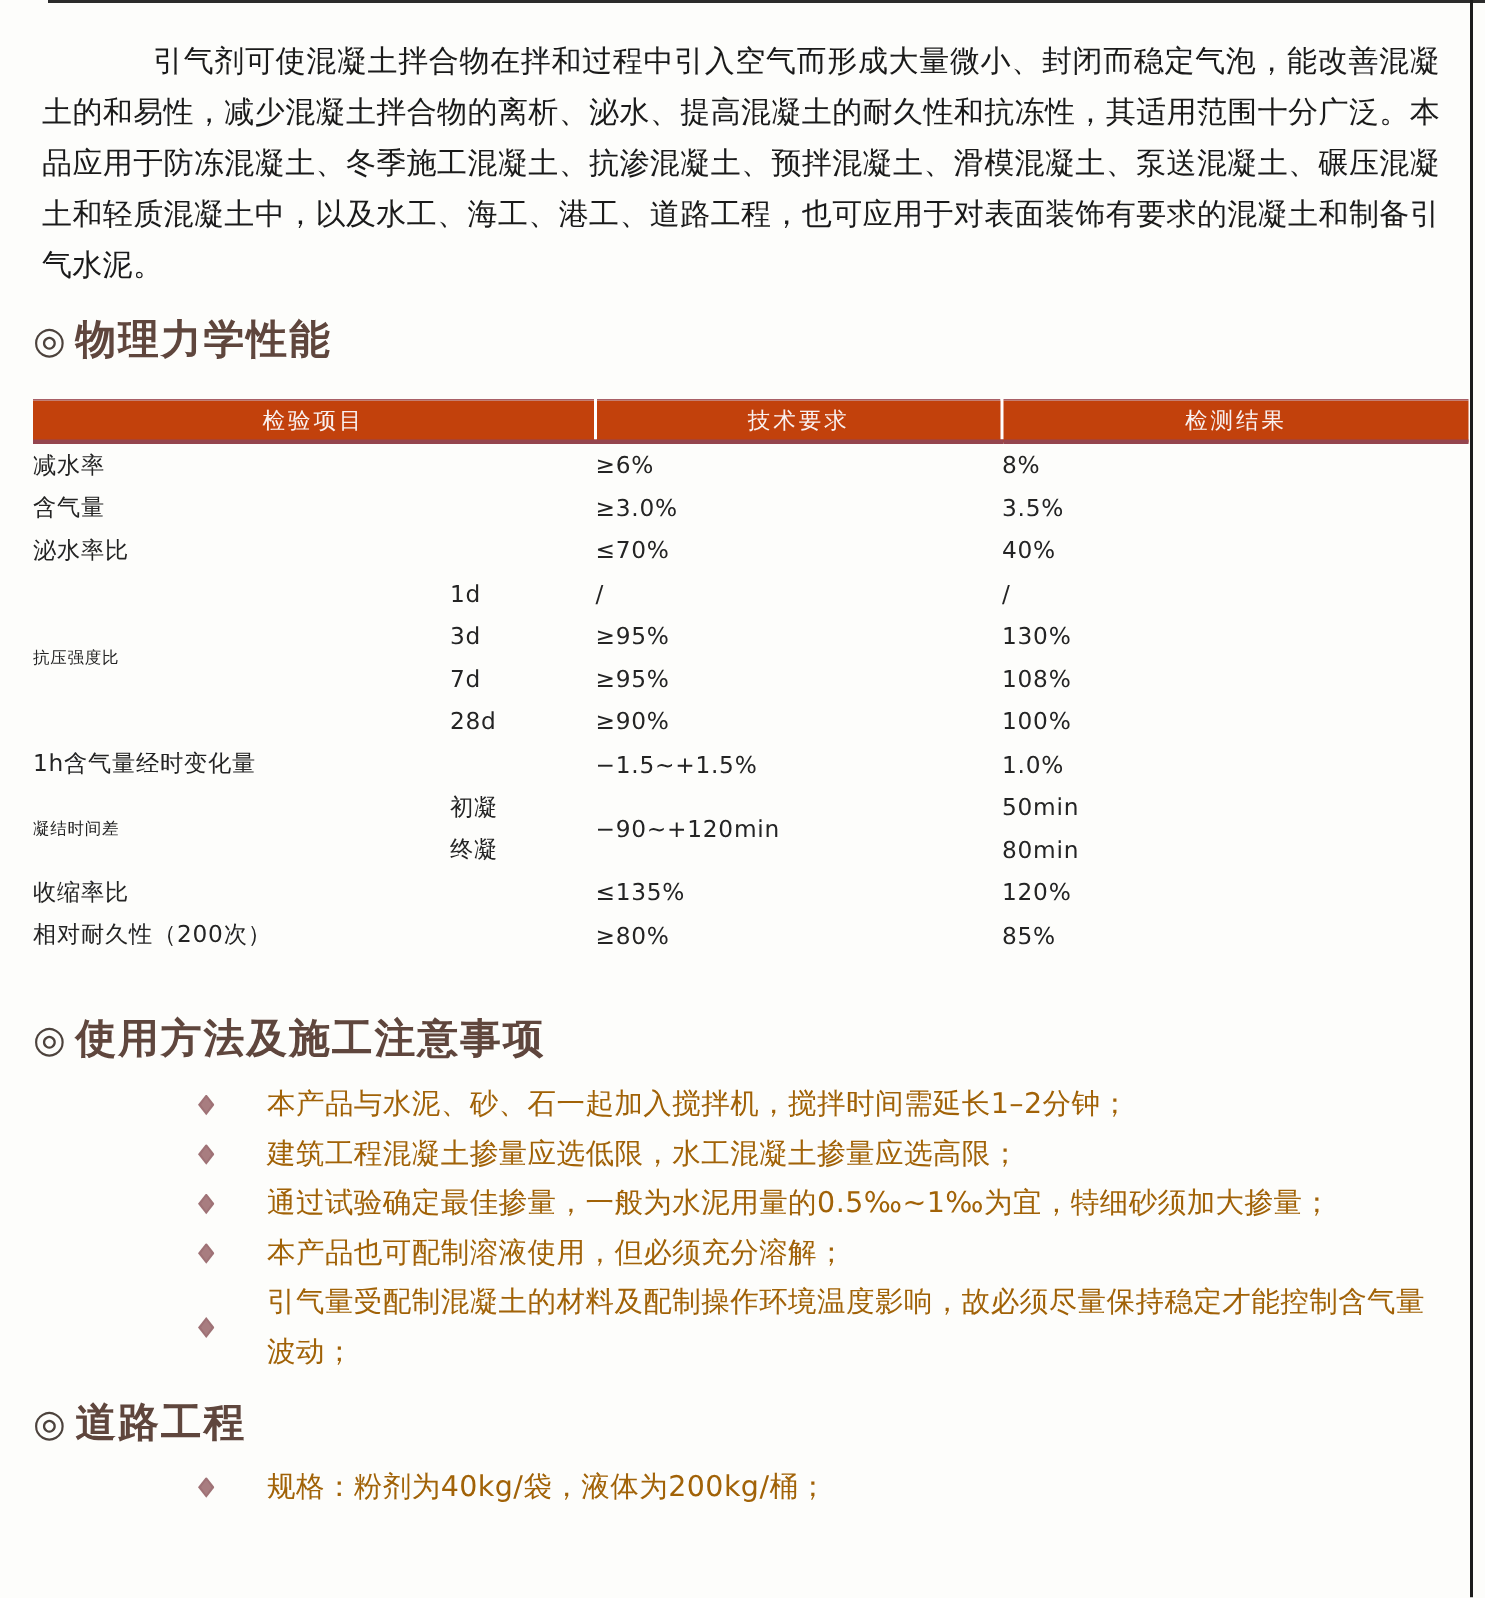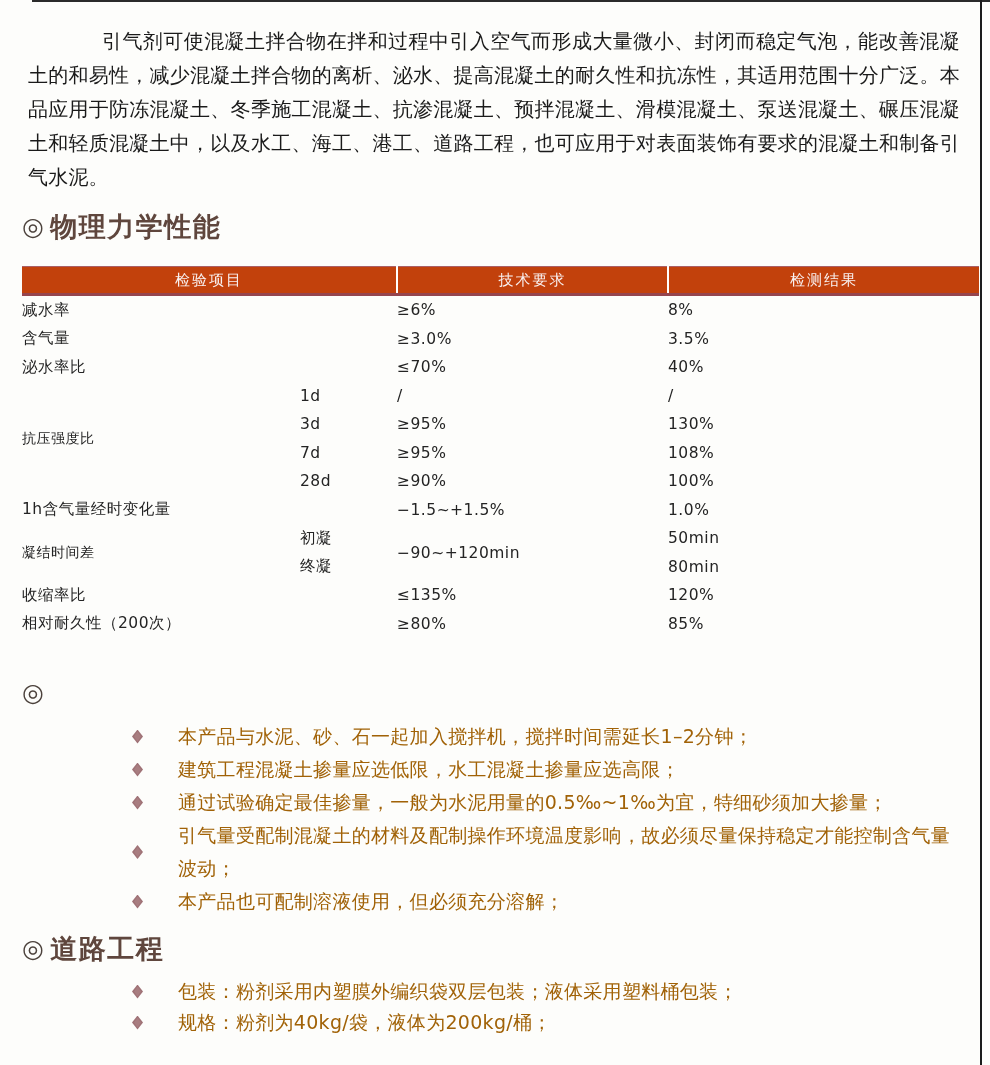--- a/index.html
+++ b/index.html
@@ -42,21 +42,21 @@
     font-weight:normal;font-size:15px;letter-spacing:2px;
     height:26px;padding:0;
     border-top:1px solid #a96067;
     border-bottom:3px solid #95454e;
   }
   table.perf thead th.div{border-left:2px solid #ffffff;}
   table.perf tbody td{
     height:28.5px;padding:0;text-align:left;
     font-size:15.5px;color:#242424;letter-spacing:.5px;
   }
-  table.perf tbody td.group{font-size:14px;}
+  table.perf tbody td.group{font-size:11px;}
 
   .bullet-list{margin:8px 0 0 0;}
   .bullet-item{
     position:relative;padding-left:150px;
     font-size:19px;line-height:33px;letter-spacing:.3px;color:#a16207;
   }
   .pack .bullet-item{line-height:31px;}
   .diamond{
     position:absolute;left:104px;top:50%;margin-top:-7px;
     width:11px;height:14px;background:#9f7276;
@@ -157,55 +157,52 @@
       <tr>
         <td colspan="2">相对耐久性（200次）</td>
         <td>≥80%</td>
         <td>85%</td>
       </tr>
     </tbody>
   </table>
 
   <div class="section-heading" style="margin-top:36px;">
     <span class="marker">◎</span>
+    <span>使用方法及施工注意事项</span>
   </div>
 
   <div class="bullet-list">
     <div class="bullet-item">
       <span class="diamond"></span>
       <span>本产品与水泥、砂、石一起加入搅拌机，搅拌时间需延长1–2分钟；</span>
     </div>
     <div class="bullet-item">
       <span class="diamond"></span>
       <span>建筑工程混凝土掺量应选低限，水工混凝土掺量应选高限；</span>
     </div>
     <div class="bullet-item">
       <span class="diamond"></span>
       <span>通过试验确定最佳掺量，一般为水泥用量的0.5‰~1‰为宜，特细砂须加大掺量；</span>
     </div>
     <div class="bullet-item">
       <span class="diamond"></span>
+      <span>本产品也可配制溶液使用，但必须充分溶解；</span>
+    </div>
+    <div class="bullet-item">
+      <span class="diamond"></span>
       <span>引气量受配制混凝土的材料及配制操作环境温度影响，故必须尽量保持稳定才能控制含气量波动；</span>
-    </div>
-    <div class="bullet-item">
-      <span class="diamond"></span>
-      <span>本产品也可配制溶液使用，但必须充分溶解；</span>
     </div>
   </div>
 
   <div class="section-heading" style="margin-top:12px;">
     <span class="marker">◎</span>
     <span>道路工程</span>
   </div>
 
   <div class="bullet-list pack">
     <div class="bullet-item">
       <span class="diamond"></span>
-      <span>包装：粉剂采用内塑膜外编织袋双层包装；液体采用塑料桶包装；</span>
-    </div>
-    <div class="bullet-item">
-      <span class="diamond"></span>
       <span>规格：粉剂为40kg/袋，液体为200kg/桶；</span>
     </div>
 
   </div>
 
 </div>
 
 </body></html>

